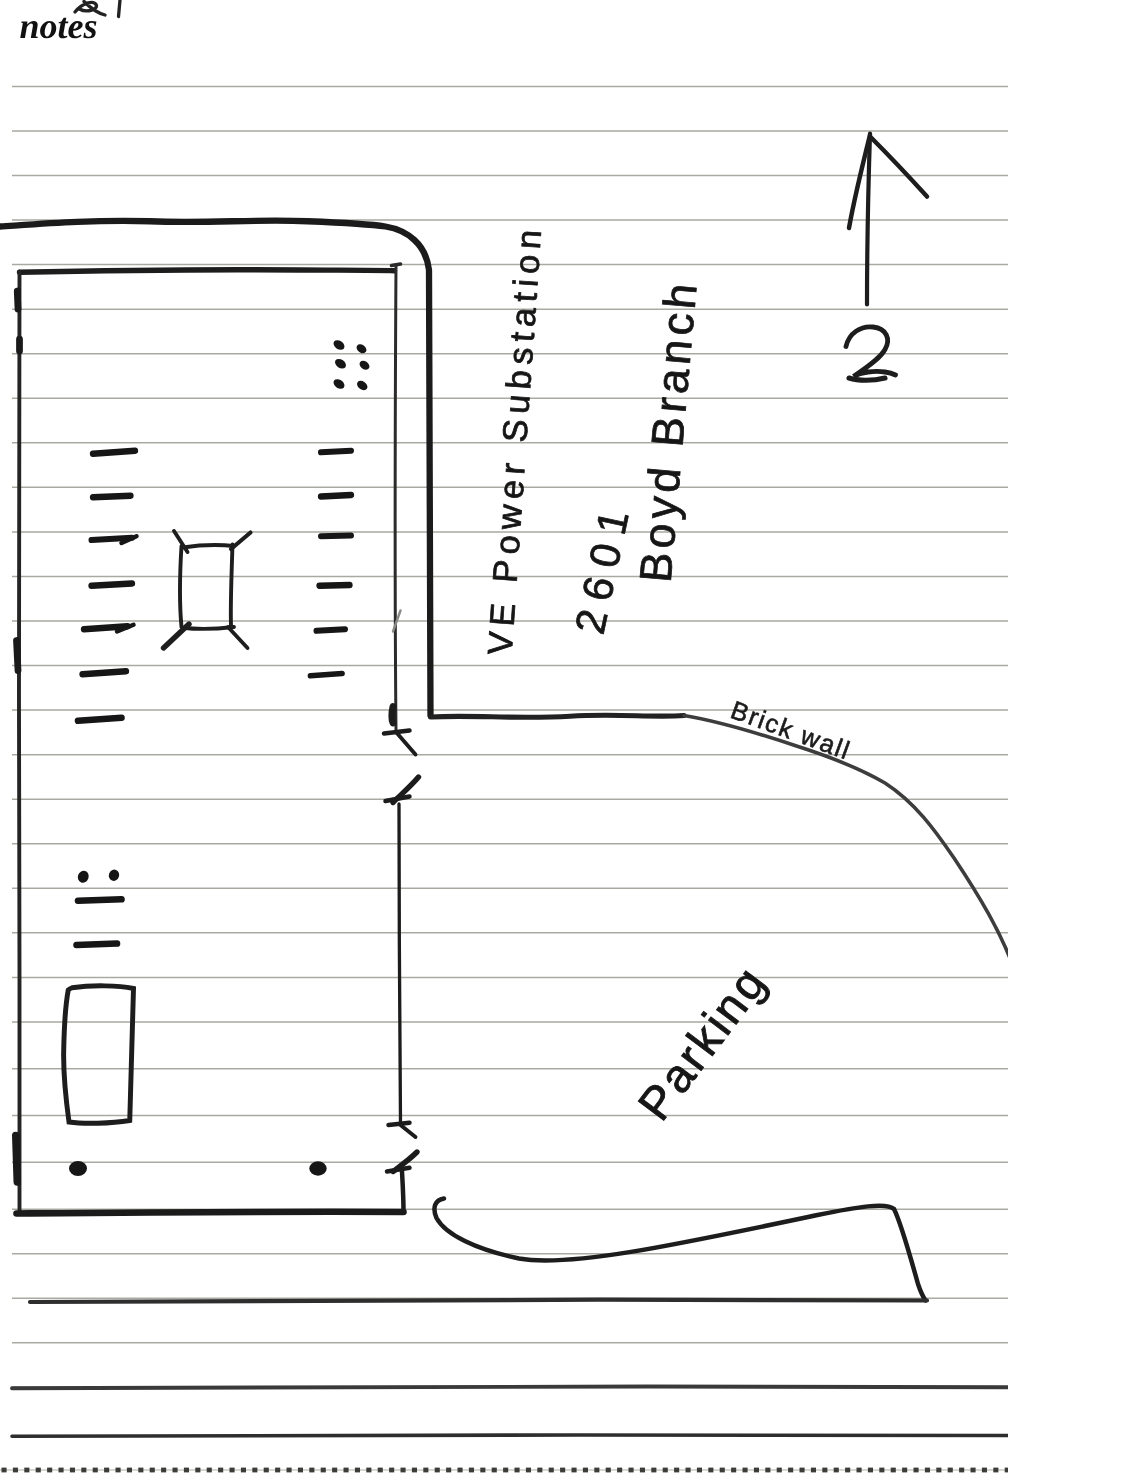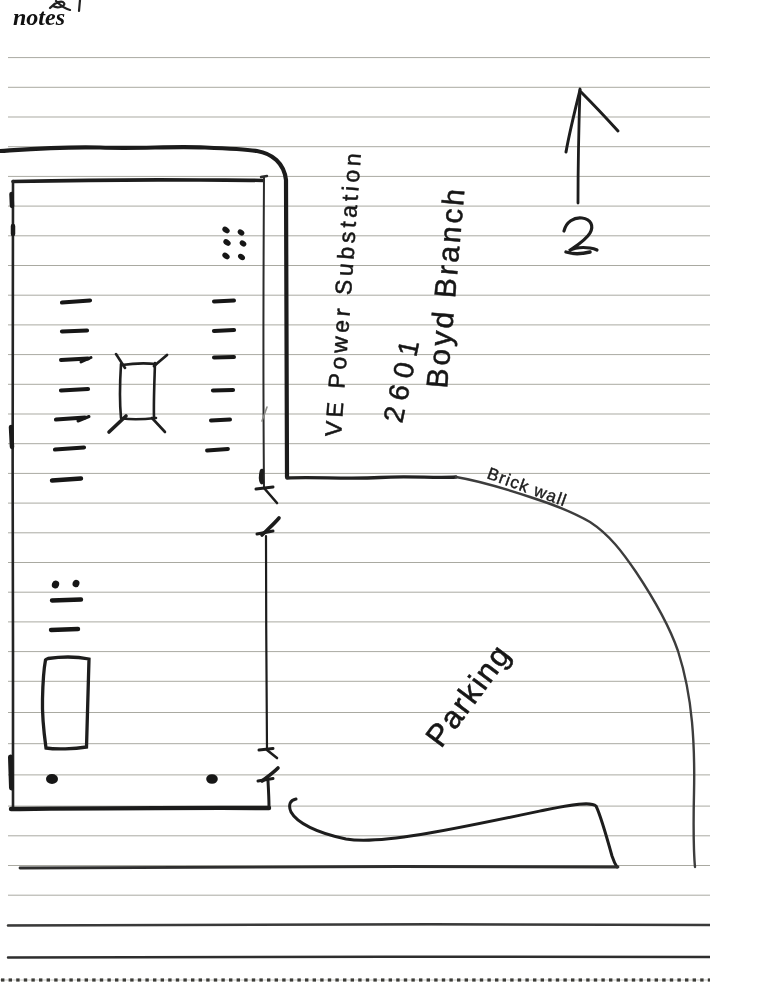--- a/index.html
+++ b/index.html
@@ -1,17 +1,17 @@
 <!DOCTYPE html>
 <html><head>
 <meta charset="utf-8">
 <style>
   html,body{margin:0;padding:0;background:#ffffff;}
   .page{position:relative;width:672px;height:985px;background:#ffffff;overflow:hidden;
-        font-family:"Liberation Sans",sans-serif;padding-left:38px;}
+        font-family:"Liberation Sans",sans-serif;}
   svg{position:absolute;left:0;top:0;}
 </style>
 </head>
 <body>
 <div class="page">
 <svg width="760" height="985" viewBox="0 0 760 985" xmlns="http://www.w3.org/2000/svg">
 
   <g id="rules" stroke="#a5a59d" stroke-width="1" opacity="0.95">
     <line x1="8" y1="57.6" x2="712" y2="57.6"></line>
     <line x1="8" y1="87.3" x2="712" y2="87.3"></line>

